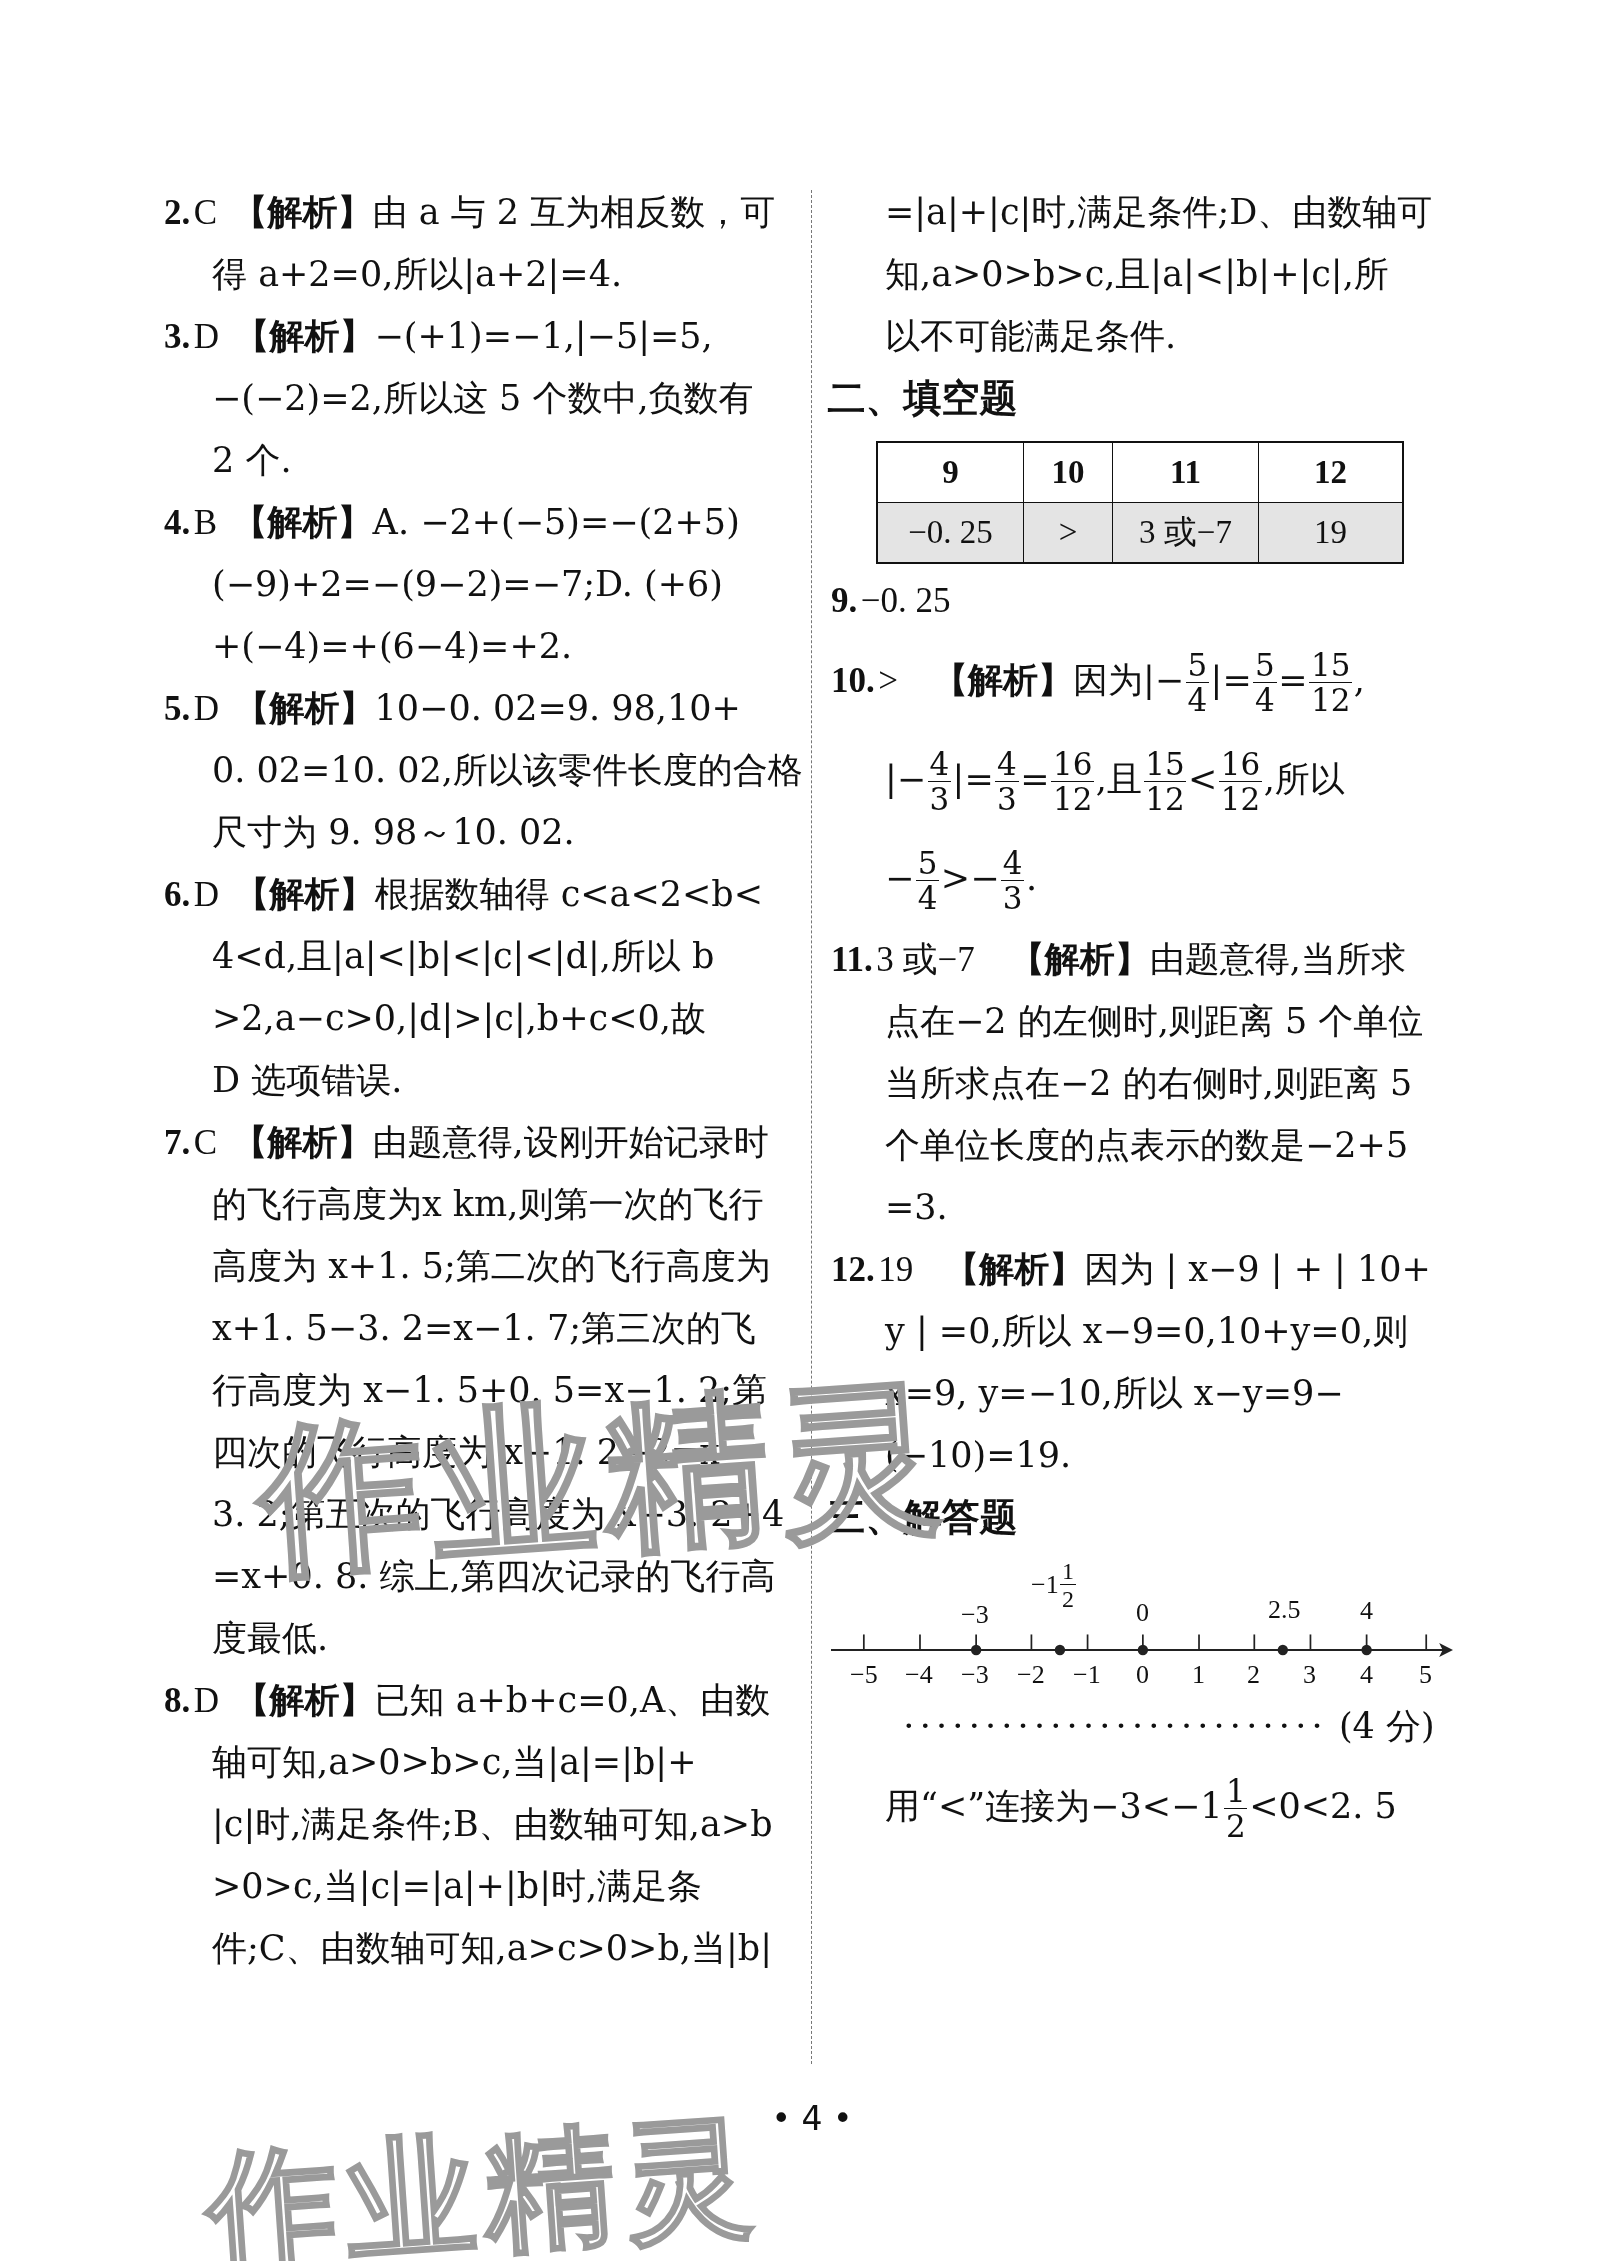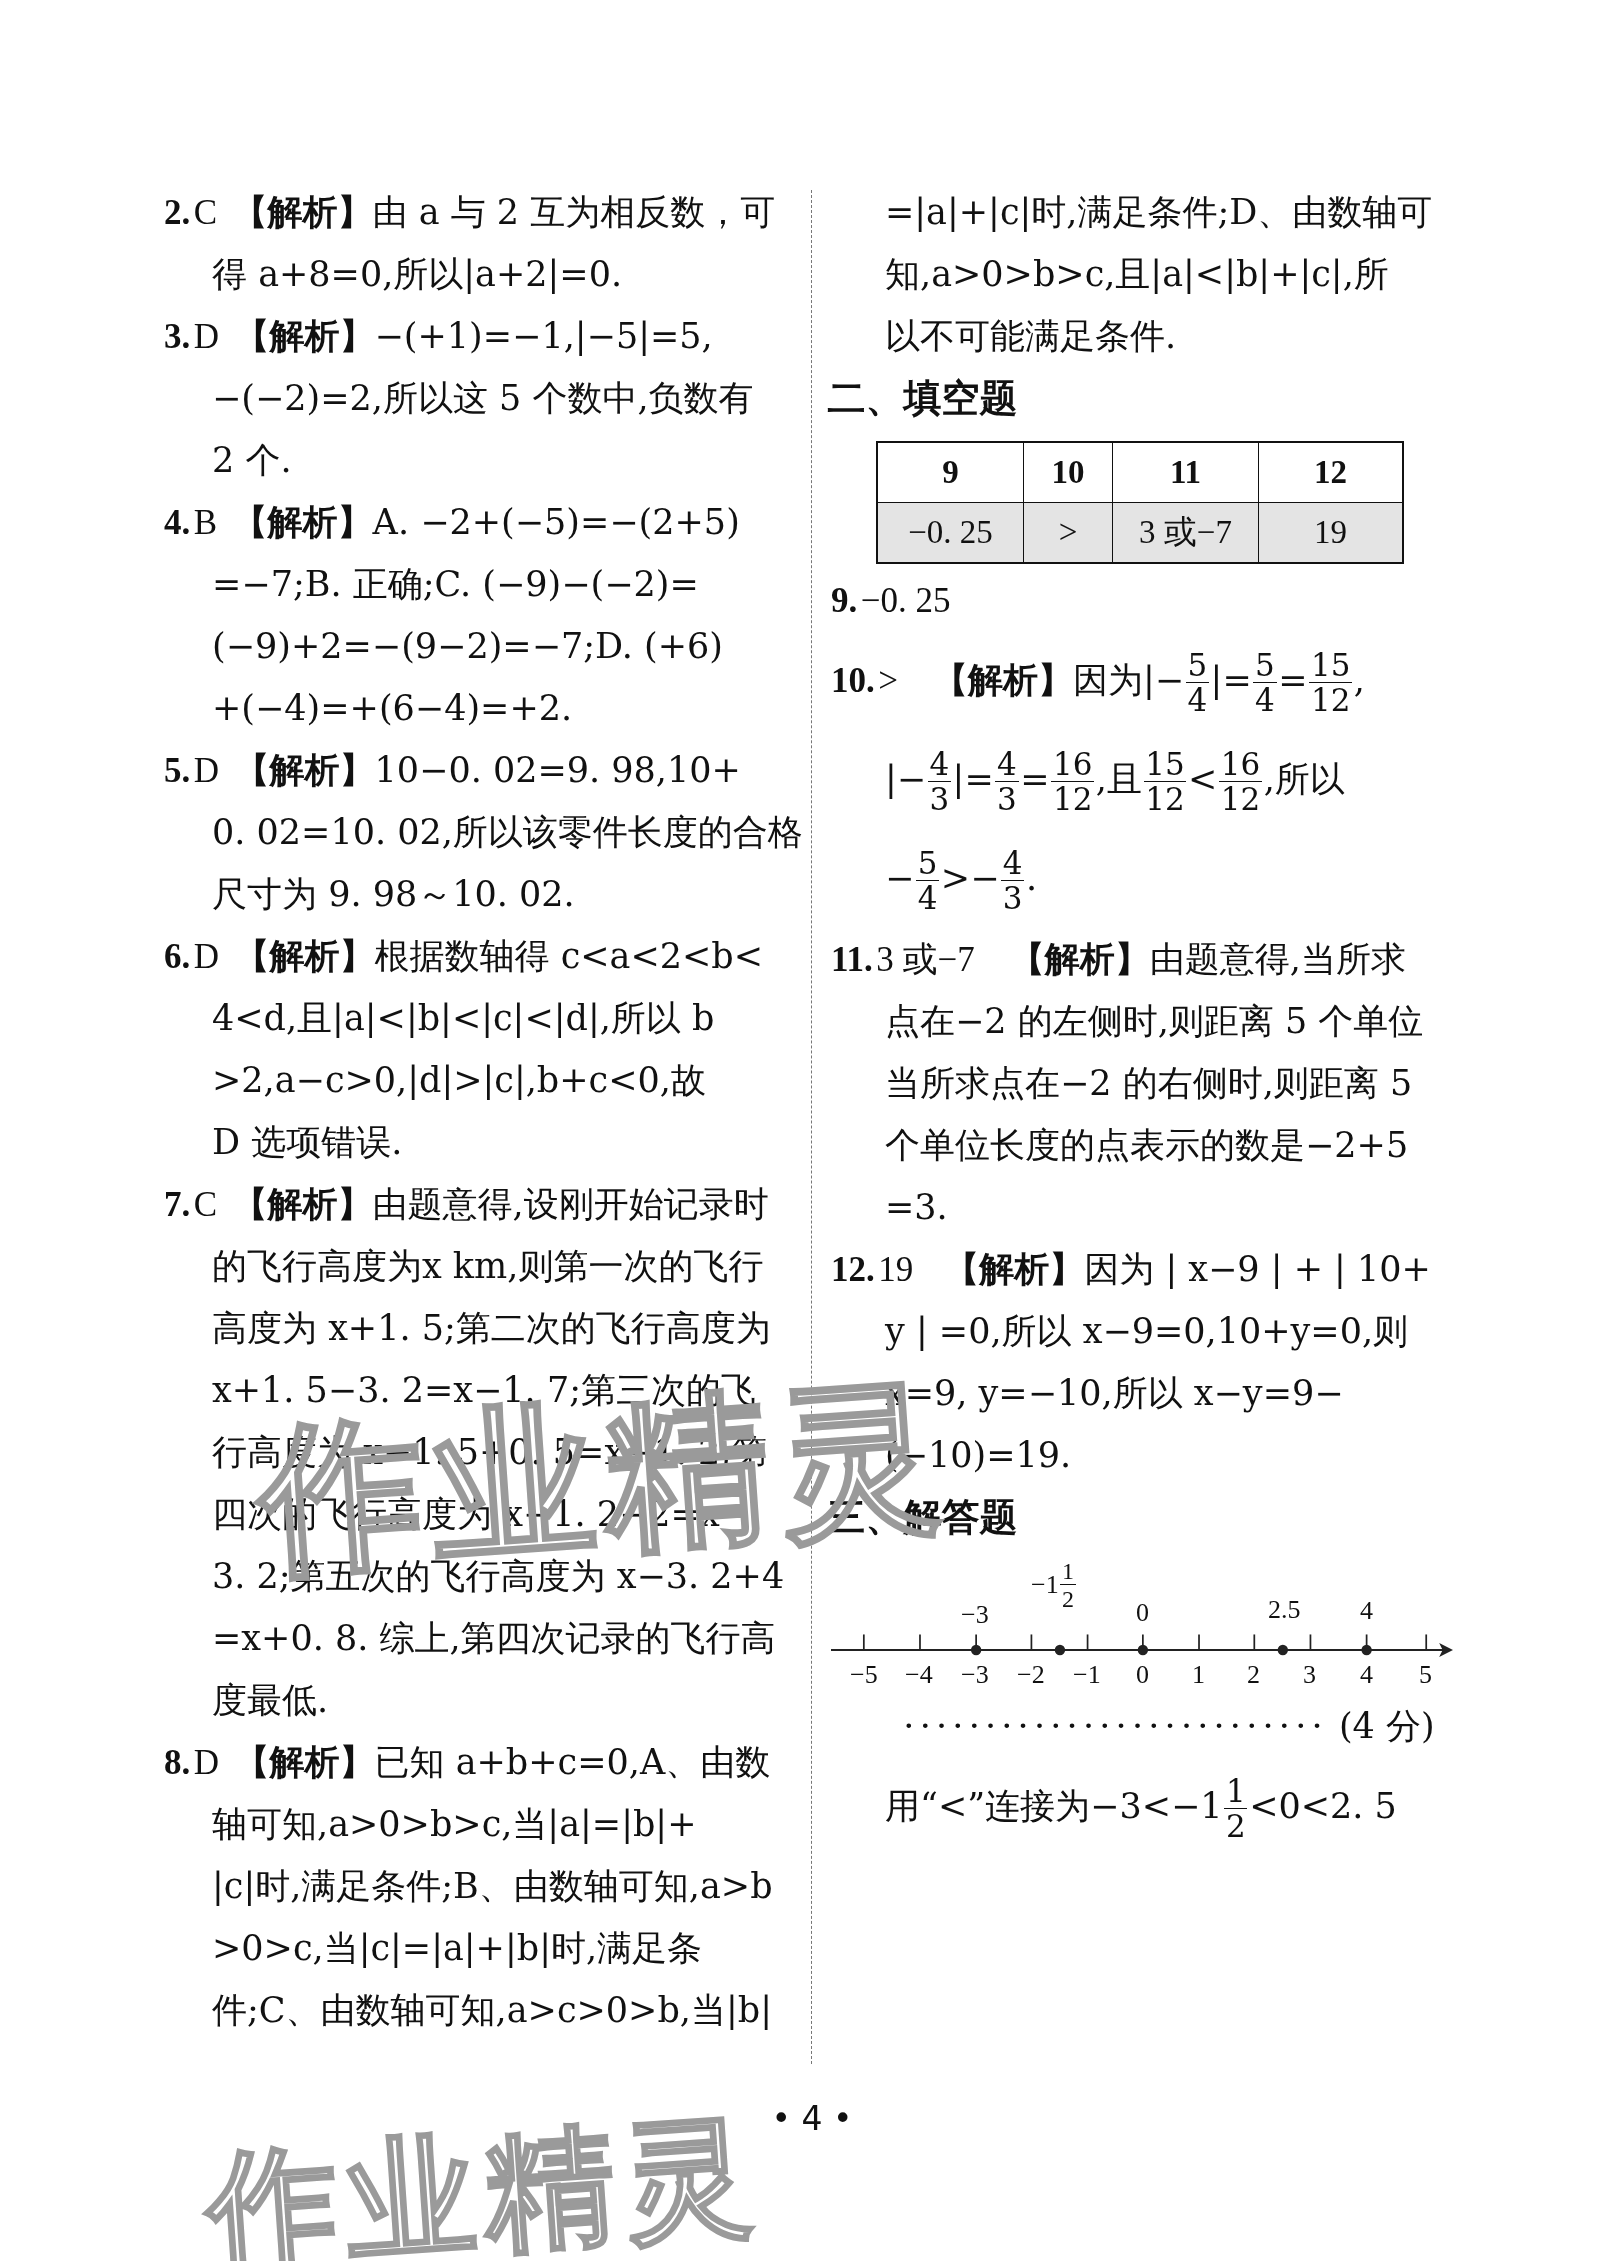--- a/index.html
+++ b/index.html
@@ -35,32 +35,31 @@
 </style>
 </head>
 <body>
 
 <div class="divider"></div>
 
 <div class="col left">
 
   <div>
     <div class="line"><span class="num">2.</span><span class="ans">C</span><span class="tag">【解析】</span><span>由 a 与 2 互为相反数，可</span></div>
-    <div class="line indent">得 a+8=0,所以|a+2|=0.</div>
+    <div class="line indent">得 a+2=0,所以|a+2|=4.</div>
   </div>
 
   <div>
     <div class="line"><span class="num">3.</span><span class="ans">D</span><span class="tag">【解析】</span><span>−(+1)=−1,|−5|=5,</span></div>
     <div class="line indent">−(−2)=2,所以这 5 个数中,负数有</div>
     <div class="line indent">2 个.</div>
   </div>
 
   <div>
     <div class="line"><span class="num">4.</span><span class="ans">B</span><span class="tag">【解析】</span><span>A. −2+(−5)=−(2+5)</span></div>
-    <div class="line indent">=−7;B. 正确;C. (−9)−(−2)=</div>
     <div class="line indent">(−9)+2=−(9−2)=−7;D. (+6)</div>
     <div class="line indent">+(−4)=+(6−4)=+2.</div>
   </div>
 
   <div>
     <div class="line"><span class="num">5.</span><span class="ans">D</span><span class="tag">【解析】</span><span>10−0. 02=9. 98,10+</span></div>
     <div class="line indent">0. 02=10. 02,所以该零件长度的合格</div>
     <div class="line indent">尺寸为 9. 98～10. 02.</div>
   </div>
 

